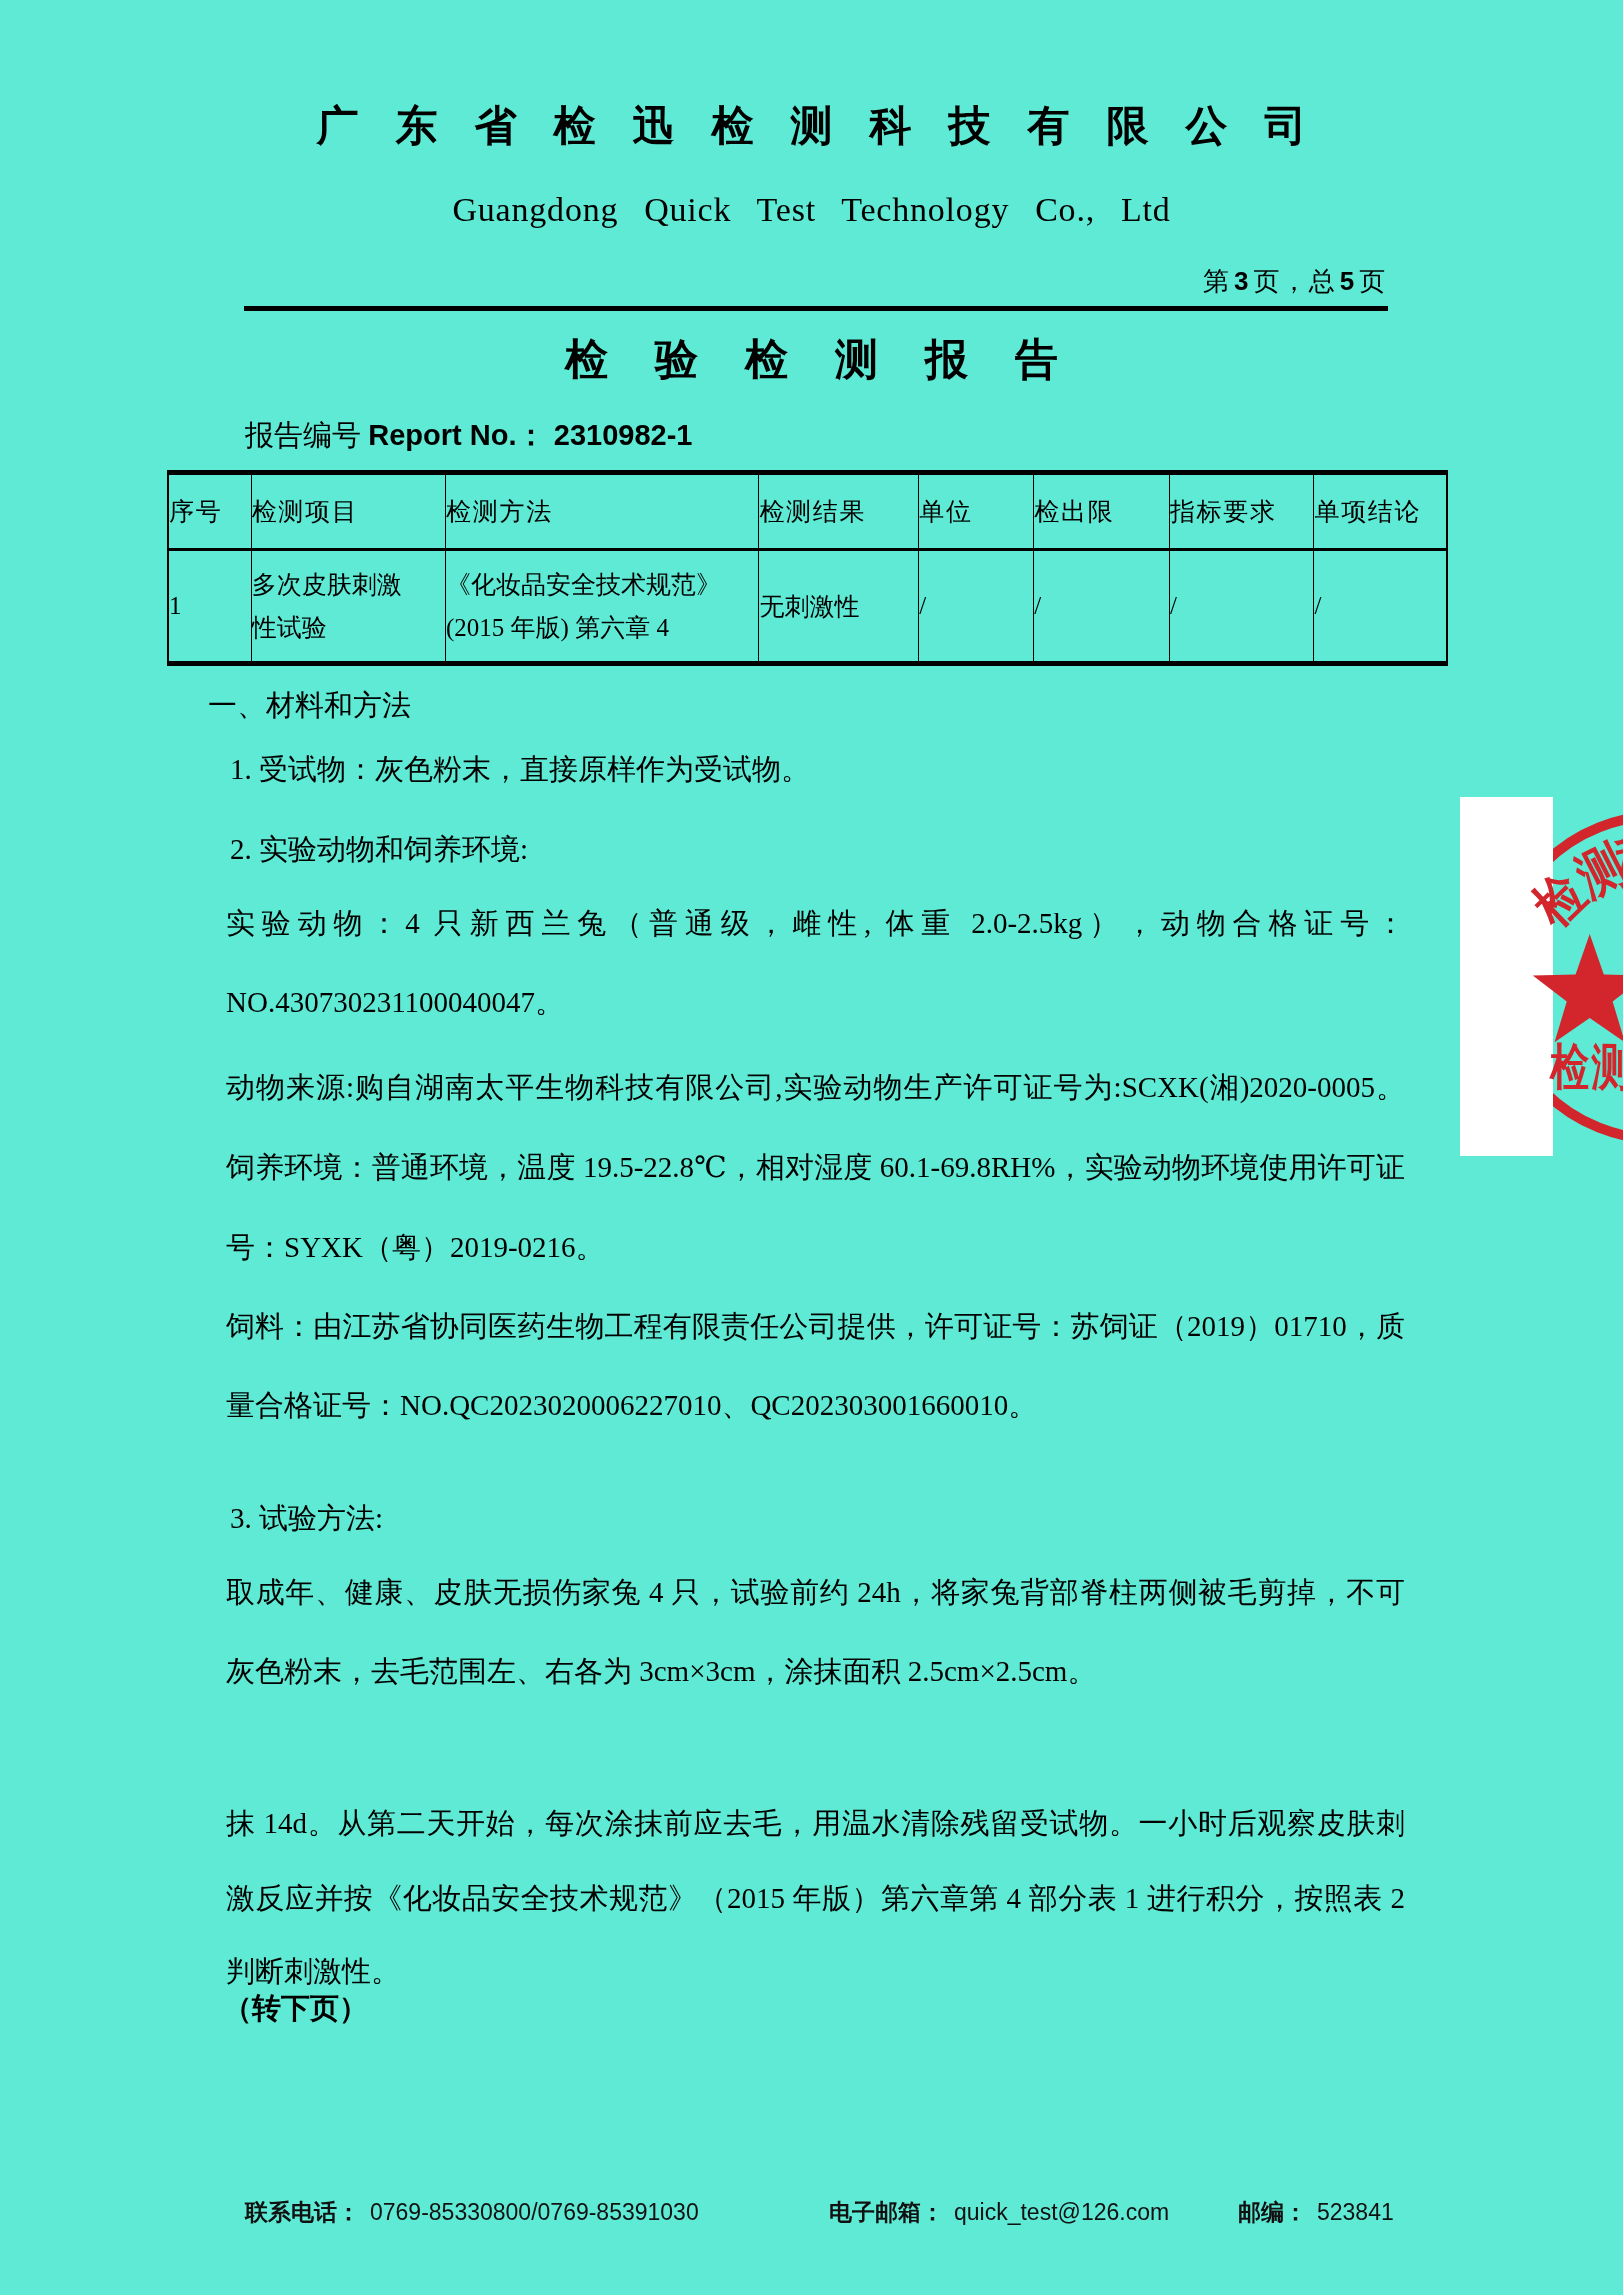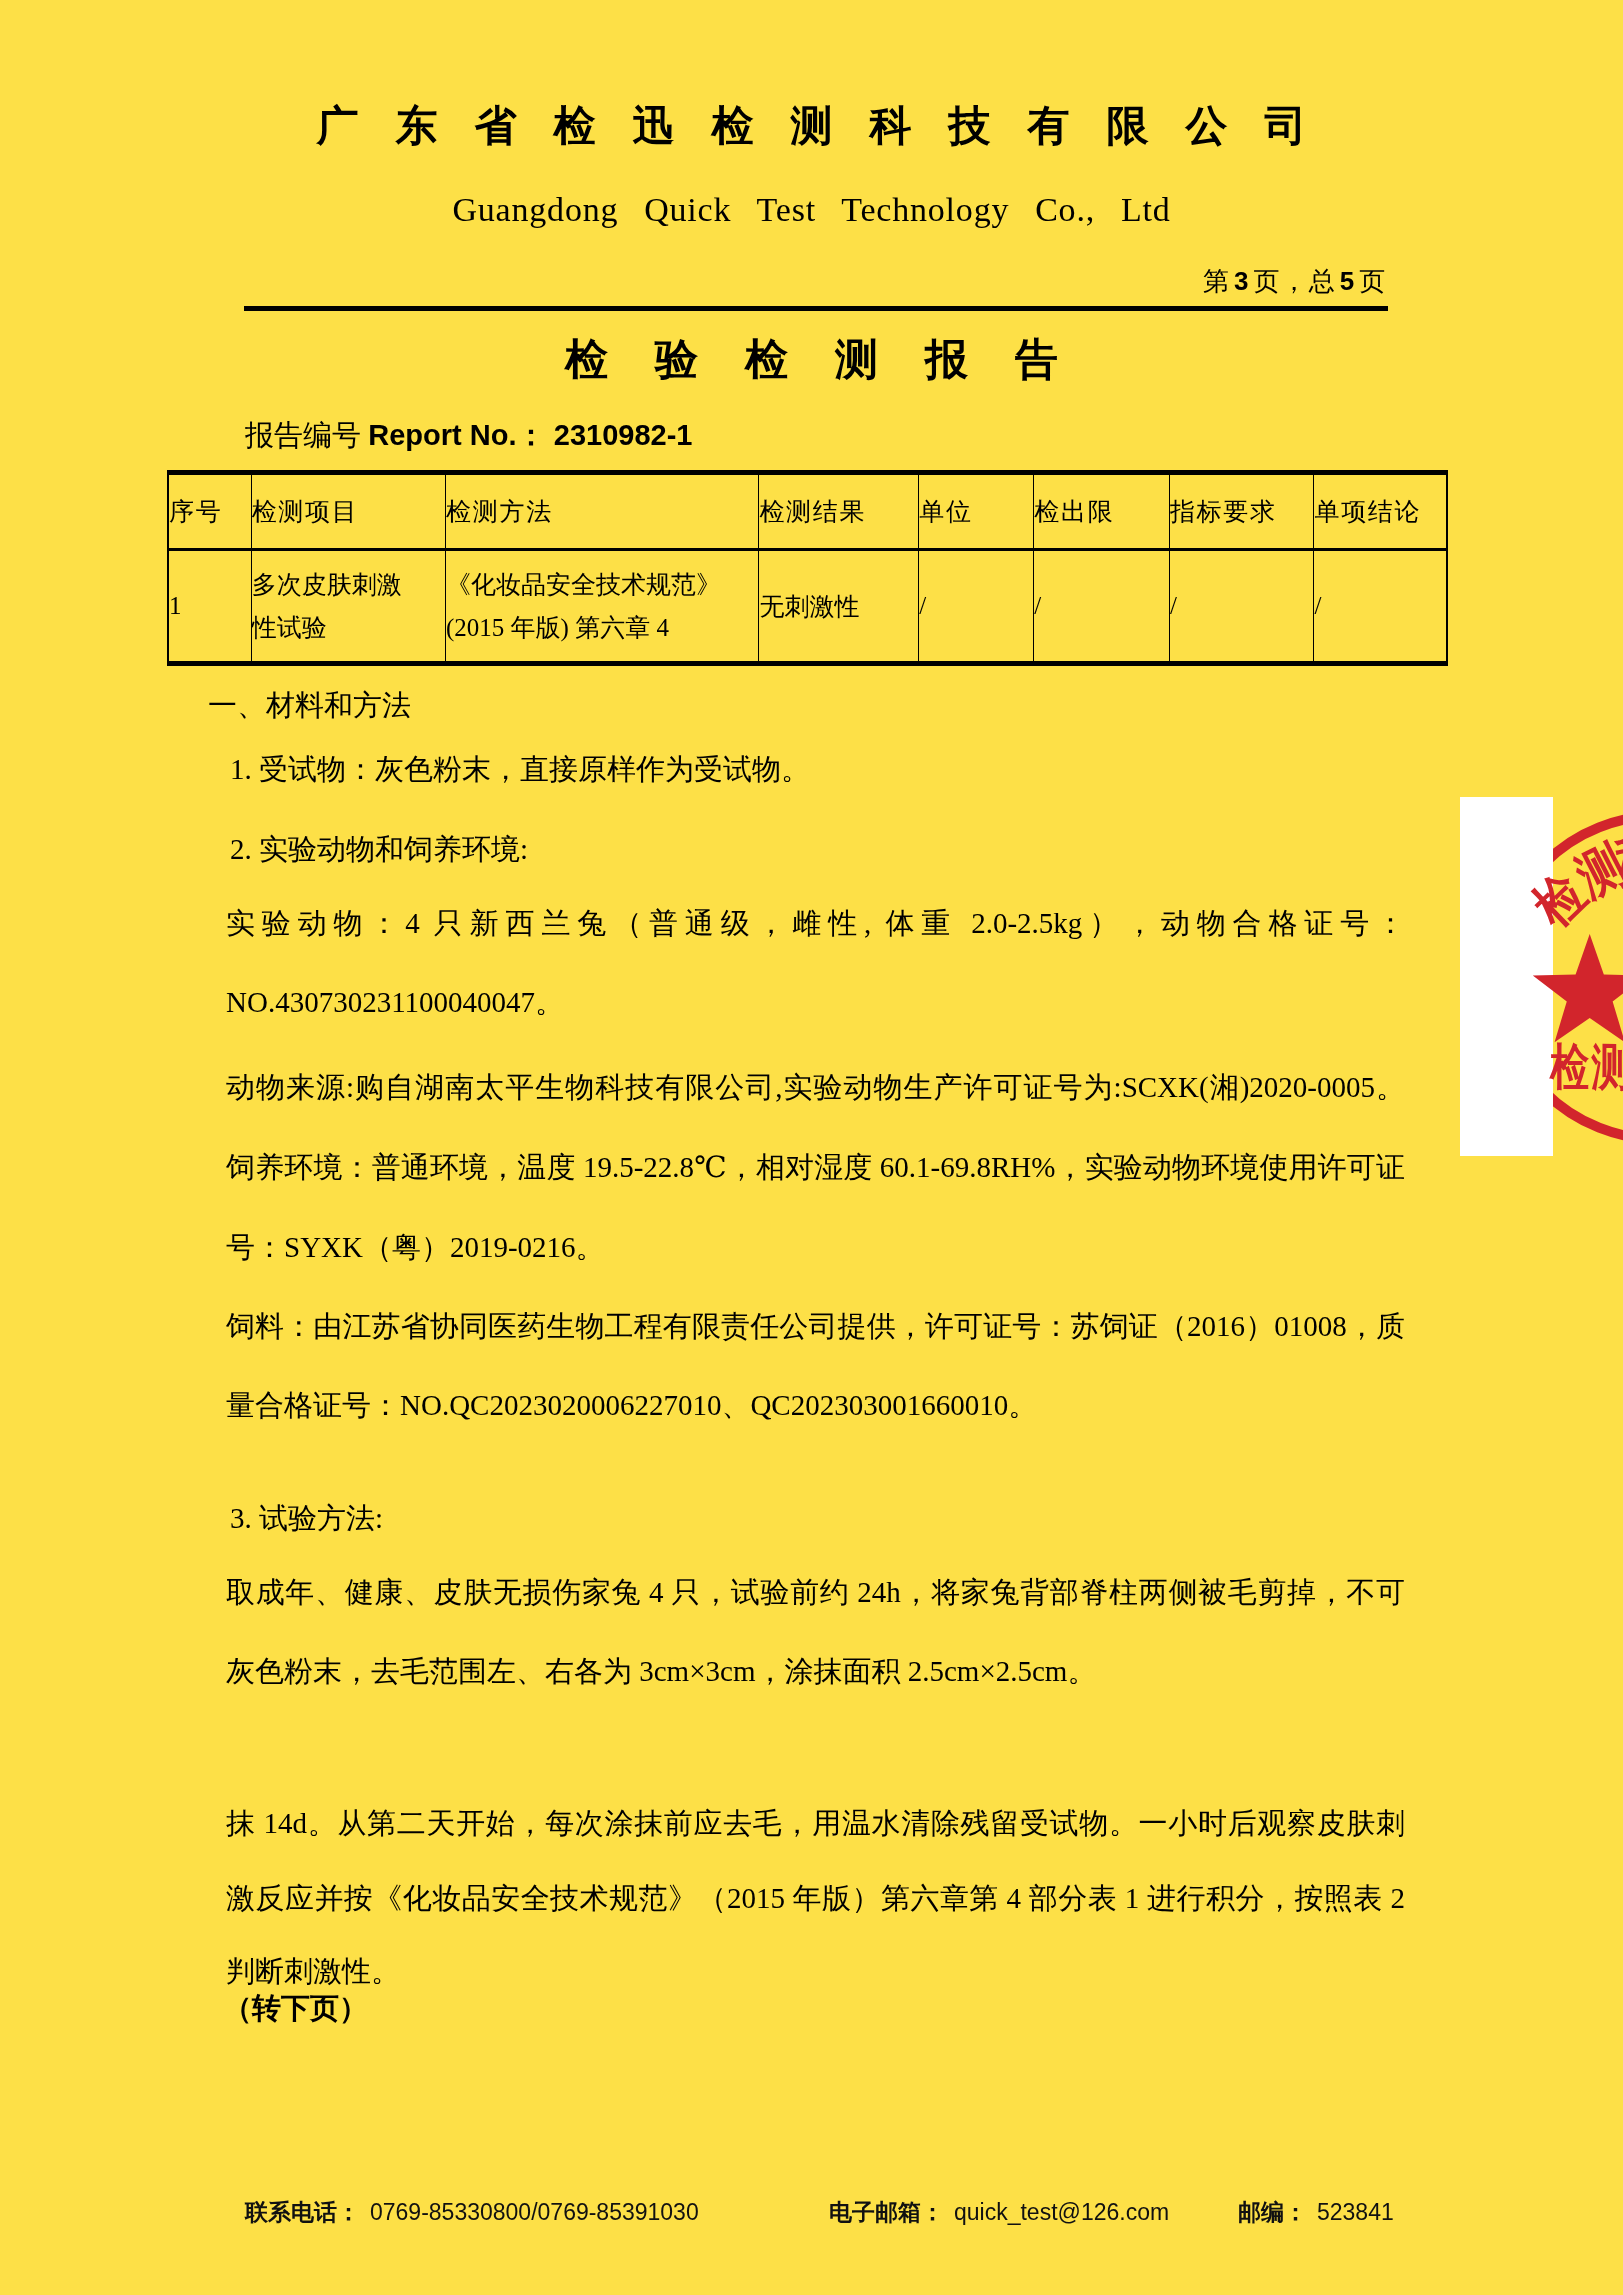--- a/index.html
+++ b/index.html
@@ -1,17 +1,17 @@
 <!DOCTYPE html>
 <html style="font-size:13.3px"><head>
 <meta charset="utf-8">
 <style>
   html,body{margin:0;padding:0;background:#888;}
   .page{
-    position:relative;width:1623px;height:2295px;background:#fde047;
+    position:relative;width:1623px;height:2295px;background:#5eead4;
     overflow:hidden;font-family:"Liberation Serif","DejaVu Serif",serif;color:#000;
   }
   
   .company-cn{
     position:absolute;top:98px;left:0;width:100%;text-align:center;
     font-size:42px;font-weight:bold;letter-spacing:37px;padding-left:37px;box-sizing:border-box;
   }
   .company-en{
     position:absolute;top:191px;left:0;width:100%;text-align:center;
     font-size:34px;word-spacing:16.6px;letter-spacing:0.8px;
@@ -144,21 +144,21 @@
   </table>
 
   <div class="bl" style="top:687px;left:208px">一、材料和方法</div>
   <div class="bl" style="top:751px;left:230px">1. 受试物：灰色粉末，直接原样作为受试物。</div>
   <div class="bl" style="top:831px;left:230px">2. 实验动物和饲养环境:</div>
   <div class="bl j" style="top:905px">实验动物：4 只新西兰兔（普通级，雌性, 体重 2.0-2.5kg），动物合格证号：</div>
   <div class="bl" style="top:984px">NO.430730231100040047。</div>
   <div class="bl j" style="top:1069px">动物来源:购自湖南太平生物科技有限公司,实验动物生产许可证号为:SCXK(湘)2020-0005。</div>
   <div class="bl j" style="top:1149px">饲养环境：普通环境，温度 19.5-22.8℃，相对湿度 60.1-69.8RH%，实验动物环境使用许可证</div>
   <div class="bl" style="top:1229px">号：SYXK（粤）2019-0216。</div>
-  <div class="bl j" style="top:1308px">饲料：由江苏省协同医药生物工程有限责任公司提供，许可证号：苏饲证（2016）01008，质</div>
+  <div class="bl j" style="top:1308px">饲料：由江苏省协同医药生物工程有限责任公司提供，许可证号：苏饲证（2019）01710，质</div>
   <div class="bl" style="top:1387px">量合格证号：NO.QC2023020006227010、QC202303001660010。</div>
   <div class="bl" style="top:1500px;left:230px">3. 试验方法:</div>
   <div class="bl j" style="top:1574px">取成年、健康、皮肤无损伤家兔 4 只，试验前约 24h，将家兔背部脊柱两侧被毛剪掉，不可</div>
   <div class="bl" style="top:1653px">灰色粉末，去毛范围左、右各为 3cm×3cm，涂抹面积 2.5cm×2.5cm。</div>
   <div class="bl j" style="top:1805px">抹 14d。从第二天开始，每次涂抹前应去毛，用温水清除残留受试物。一小时后观察皮肤刺</div>
   <div class="bl j" style="top:1880px">激反应并按《化妆品安全技术规范》（2015 年版）第六章第 4 部分表 1 进行积分，按照表 2</div>
   <div class="bl" style="top:1953px">判断刺激性。</div>
   <div class="bl b" style="top:1990px;left:223px">（转下页）</div>
 
   <div class="stamp">

